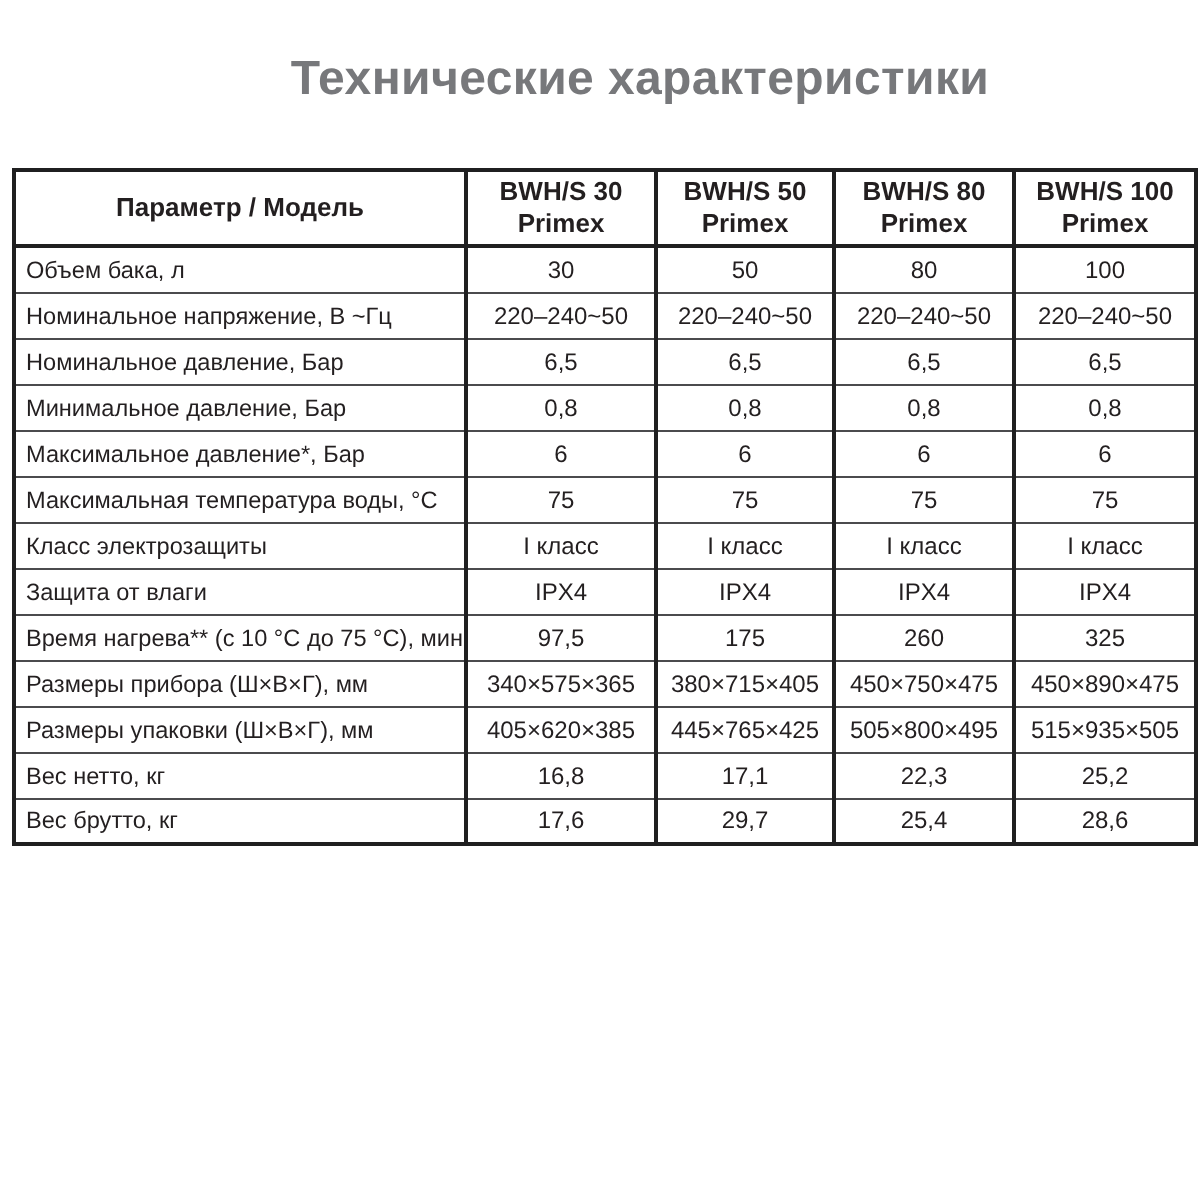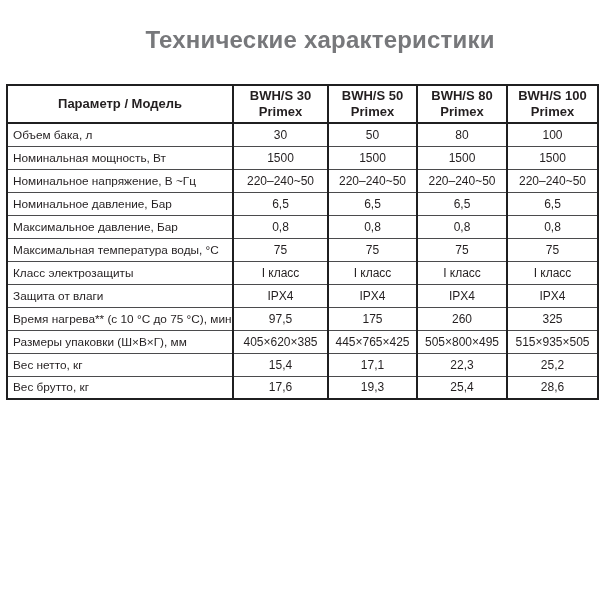--- a/index.html
+++ b/index.html
@@ -99,46 +99,46 @@
   </thead>
   <tbody>
     <tr>
       <td class="param">Объем бака, л</td>
       <td>30</td>
       <td>50</td>
       <td>80</td>
       <td>100</td>
     </tr>
     <tr>
-      <td class="param">Номинальная мощность, Вт</td>
-      <td>1500</td>
-      <td>1500</td>
-      <td>1500</td>
-      <td>1500</td>
-    </tr>
-    <tr>
       <td class="param">Номинальное напряжение, В ~Гц</td>
       <td>220–240~50</td>
       <td>220–240~50</td>
       <td>220–240~50</td>
       <td>220–240~50</td>
     </tr>
     <tr>
       <td class="param">Номинальное давление, Бар</td>
       <td>6,5</td>
       <td>6,5</td>
       <td>6,5</td>
       <td>6,5</td>
     </tr>
     <tr>
-      <td class="param">Максимальное давление, Бар</td>
+      <td class="param">Минимальное давление, Бар</td>
       <td>0,8</td>
       <td>0,8</td>
       <td>0,8</td>
       <td>0,8</td>
+    </tr>
+    <tr>
+      <td class="param">Максимальное давление*, Бар</td>
+      <td>6</td>
+      <td>6</td>
+      <td>6</td>
+      <td>6</td>
     </tr>
     <tr>
       <td class="param">Максимальная температура воды, °С</td>
       <td>75</td>
       <td>75</td>
       <td>75</td>
       <td>75</td>
     </tr>
     <tr>
       <td class="param">Класс электрозащиты</td>
@@ -155,34 +155,41 @@
       <td>IPX4</td>
     </tr>
     <tr>
       <td class="param">Время нагрева** (с 10 °С до 75 °С), мин</td>
       <td>97,5</td>
       <td>175</td>
       <td>260</td>
       <td>325</td>
     </tr>
     <tr>
+      <td class="param">Размеры прибора (Ш×В×Г), мм</td>
+      <td>340×575×365</td>
+      <td>380×715×405</td>
+      <td>450×750×475</td>
+      <td>450×890×475</td>
+    </tr>
+    <tr>
       <td class="param">Размеры упаковки (Ш×В×Г), мм</td>
       <td>405×620×385</td>
       <td>445×765×425</td>
       <td>505×800×495</td>
       <td>515×935×505</td>
     </tr>
     <tr>
       <td class="param">Вес нетто, кг</td>
-      <td>15,4</td>
+      <td>16,8</td>
       <td>17,1</td>
       <td>22,3</td>
       <td>25,2</td>
     </tr>
     <tr>
       <td class="param">Вес брутто, кг</td>
       <td>17,6</td>
-      <td>19,3</td>
+      <td>29,7</td>
       <td>25,4</td>
       <td>28,6</td>
     </tr>
   </tbody>
 </table>
 
 </body></html>

